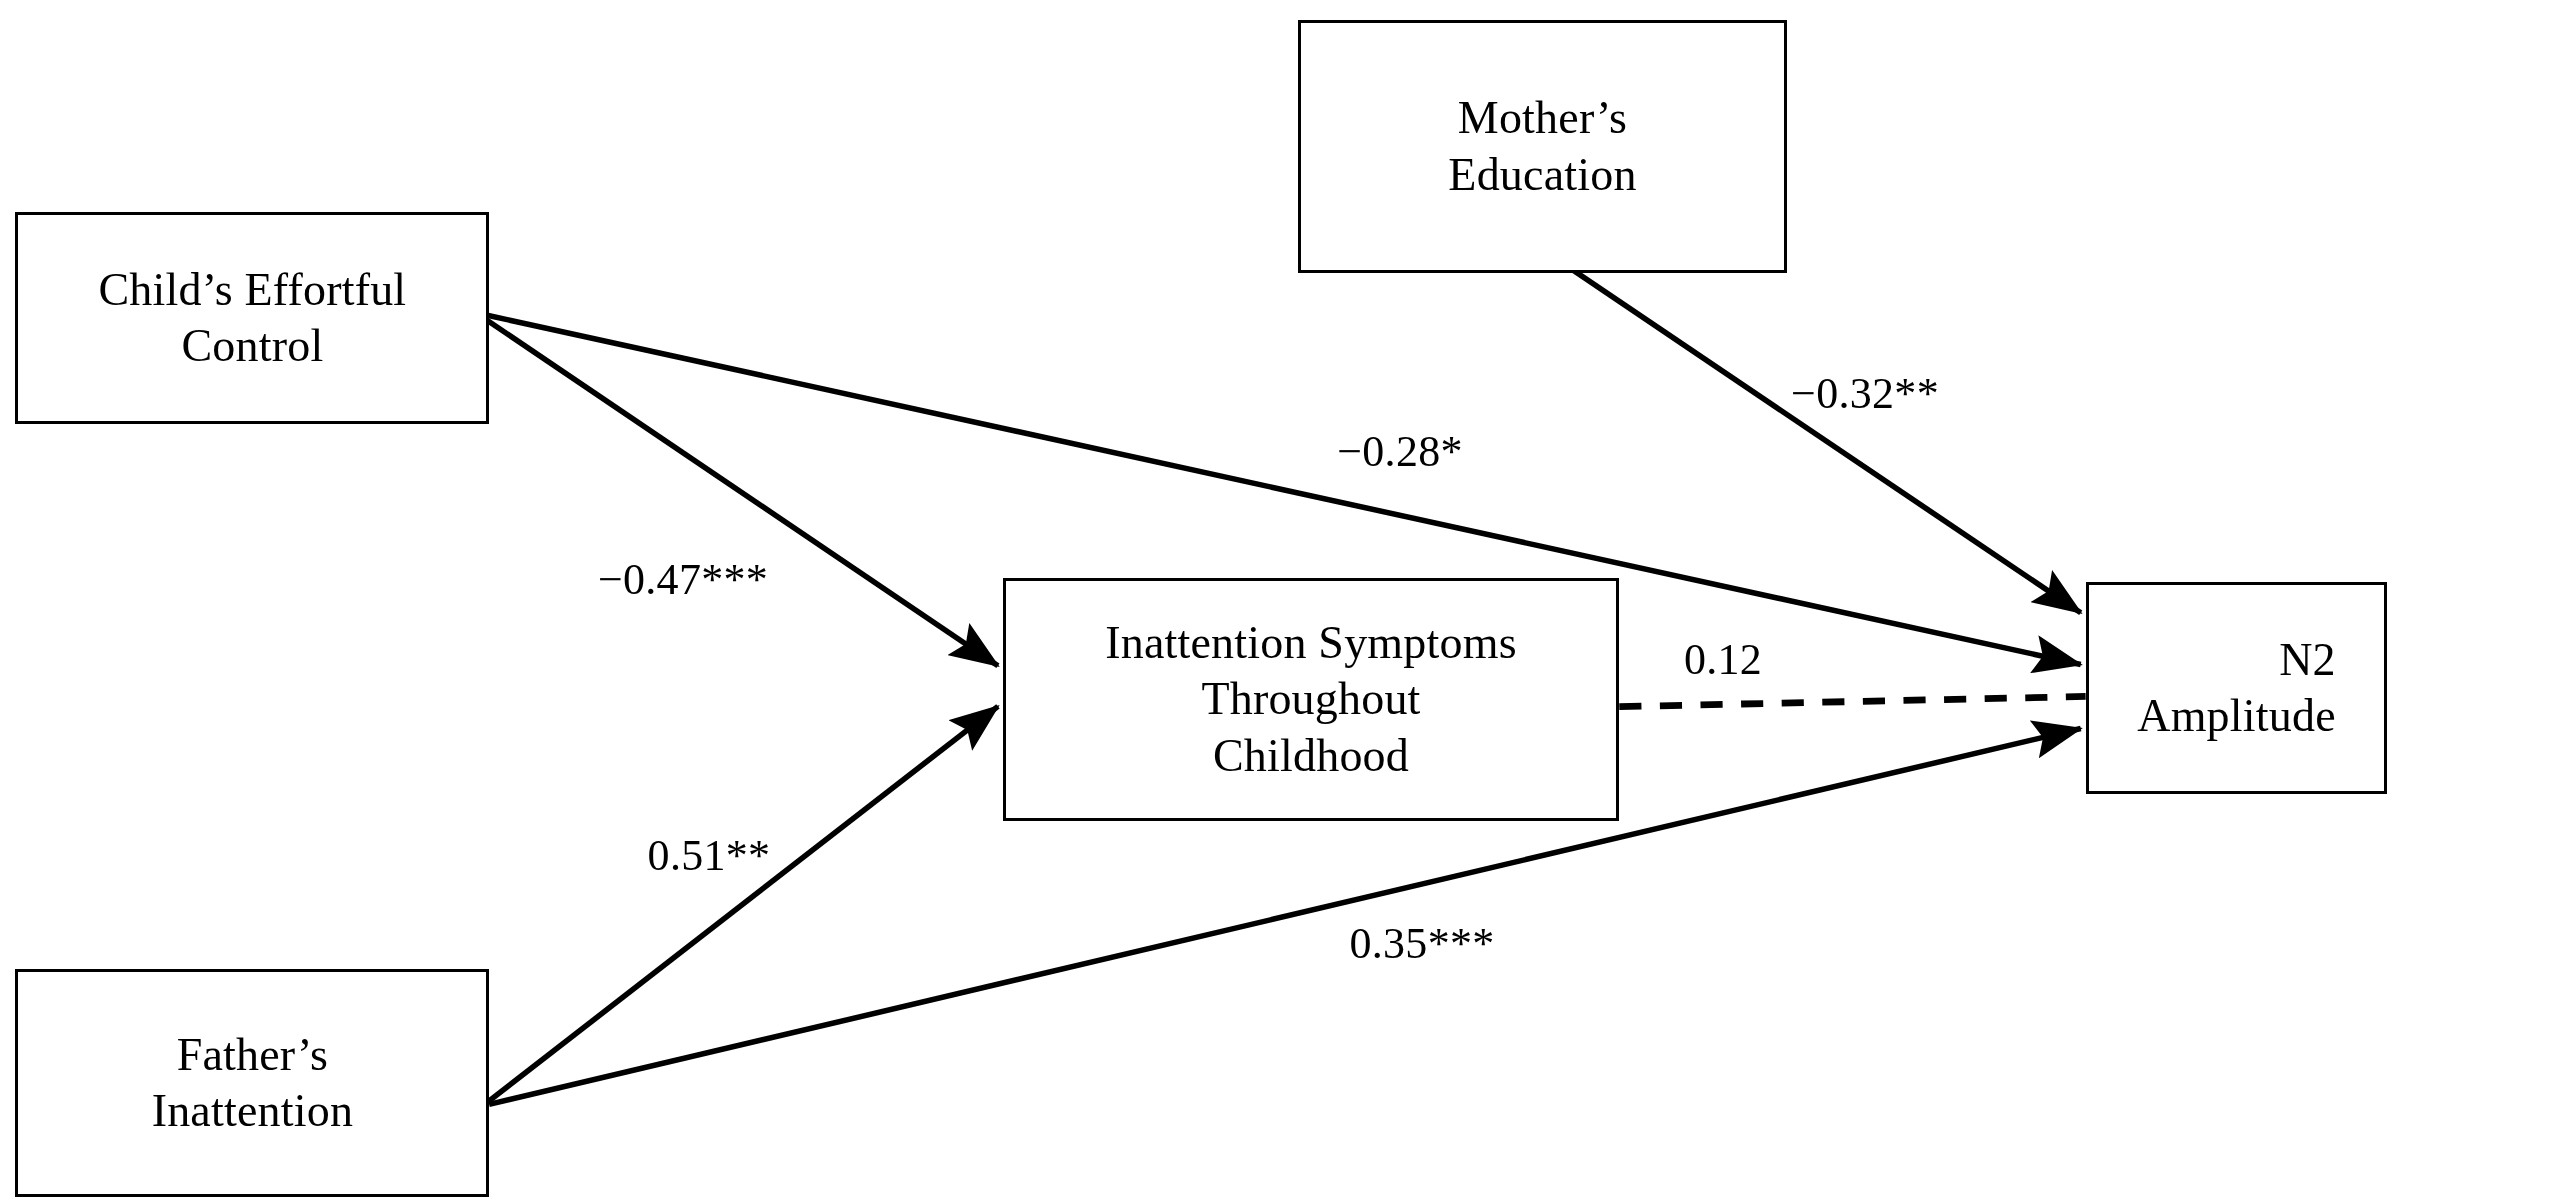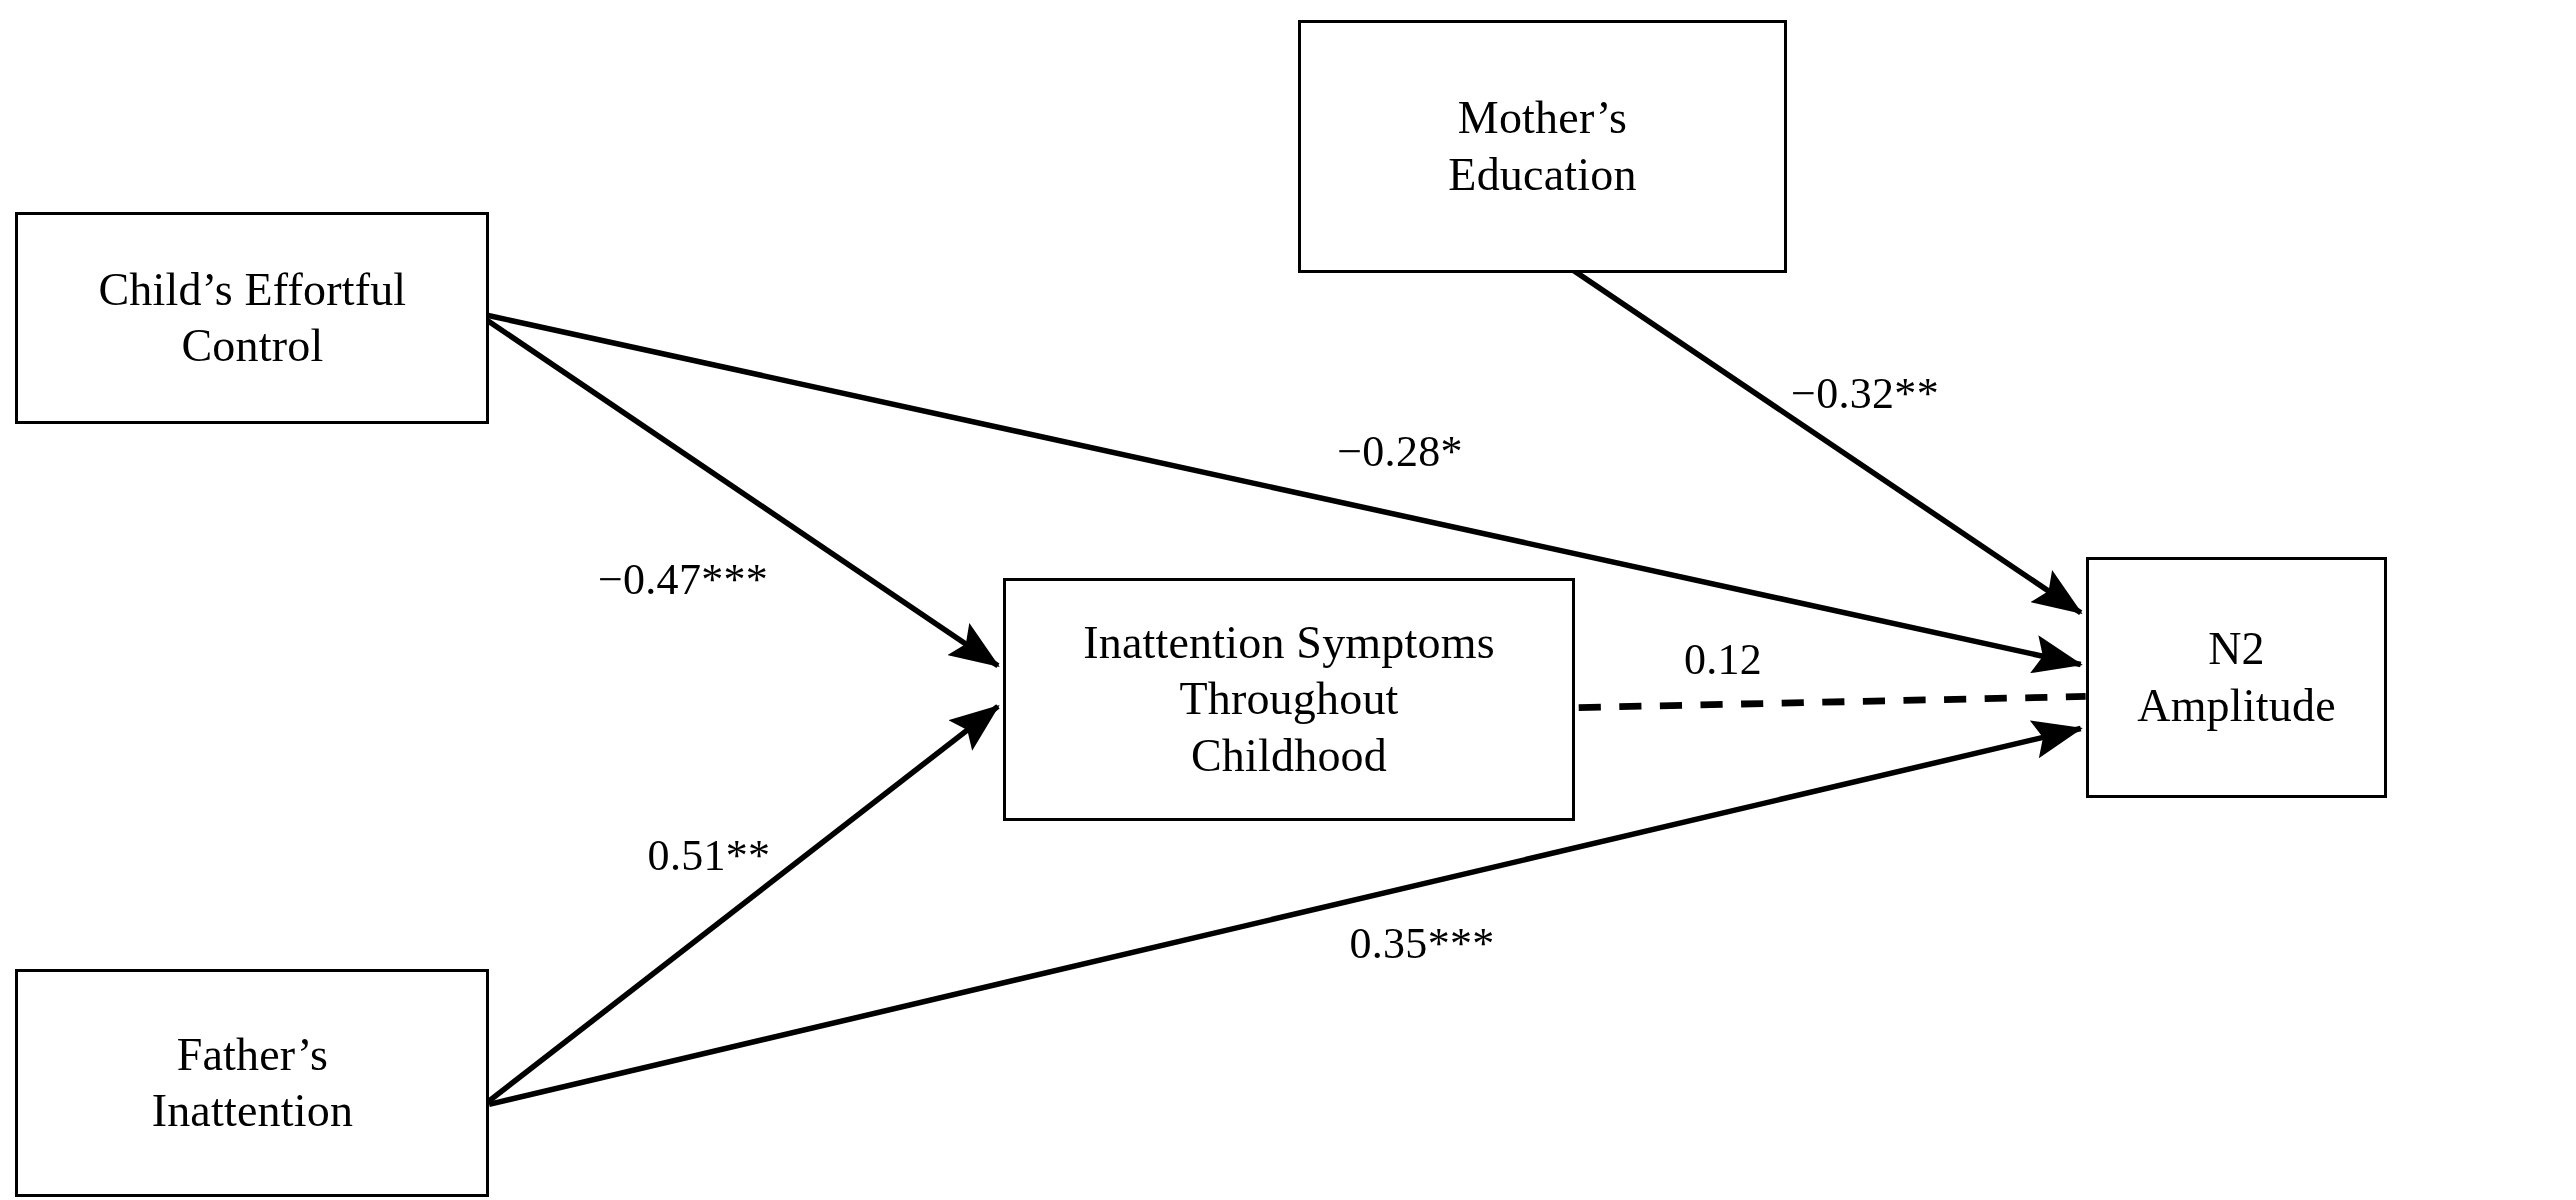--- a/index.html
+++ b/index.html
@@ -74,24 +74,24 @@
         <line x1="793" y1="1791" x2="1622" y2="1148" stroke="#000000" stroke-width="9" marker-end="url(#arrowhead)"></line>
         <line x1="795" y1="1795" x2="3382" y2="1184" stroke="#000000" stroke-width="9" marker-end="url(#arrowhead)"></line>
       </g>
   </svg>
 
   <div id="node-layer">
       <div class="node-box" style="left: 1298px; top: 20px; width: 489px; height: 253px;"><span class="node-label">Mother’s
 Education</span></div>
       <div class="node-box" style="left: 15.4px; top: 212px; width: 474px; height: 212px;"><span class="node-label">Child’s Effortful
 Control</span></div>
-      <div class="node-box" style="left: 1003px; top: 578px; width: 572px; height: 243px;"><span class="node-label">Inattention Symptoms
+      <div class="node-box" style="left: 1003px; top: 578px; width: 616px; height: 243px;"><span class="node-label">Inattention Symptoms
 Throughout
 Childhood</span></div>
-      <div class="node-box" style="left: 2086px; top: 557px; width: 301px; height: 241px;"><span class="node-label">N2
+      <div class="node-box" style="left: 2086px; top: 582px; width: 301px; height: 212px; text-align: right;"><span class="node-label">N2
 Amplitude</span></div>
       <div class="node-box" style="left: 15.4px; top: 969px; width: 474px; height: 228px;"><span class="node-label">Father’s
 Inattention</span></div>
     </div>
   <div id="label-layer">
       <div class="edge-label" style="left: 683px; top: 551px; margin-top: 29px;">−0.47***</div>
       <div class="edge-label" style="left: 1400px; top: 452px;">−0.28*</div>
       <div class="edge-label" style="left: 1865px; top: 378px; margin-top: 16px;">−0.32**</div>
       <div class="edge-label" style="left: 1723px; top: 660px;">0.12</div>
       <div class="edge-label" style="left: 709px; top: 856px;">0.51**</div>

